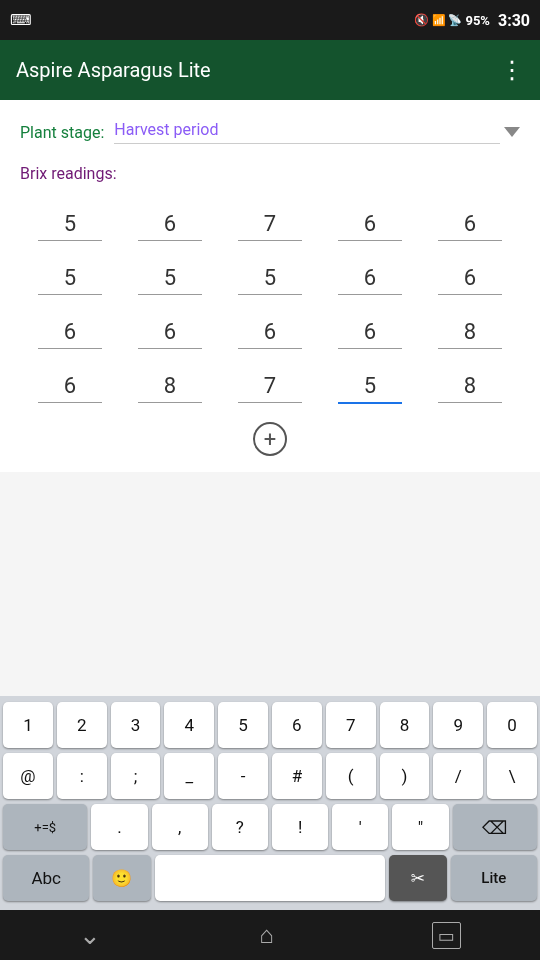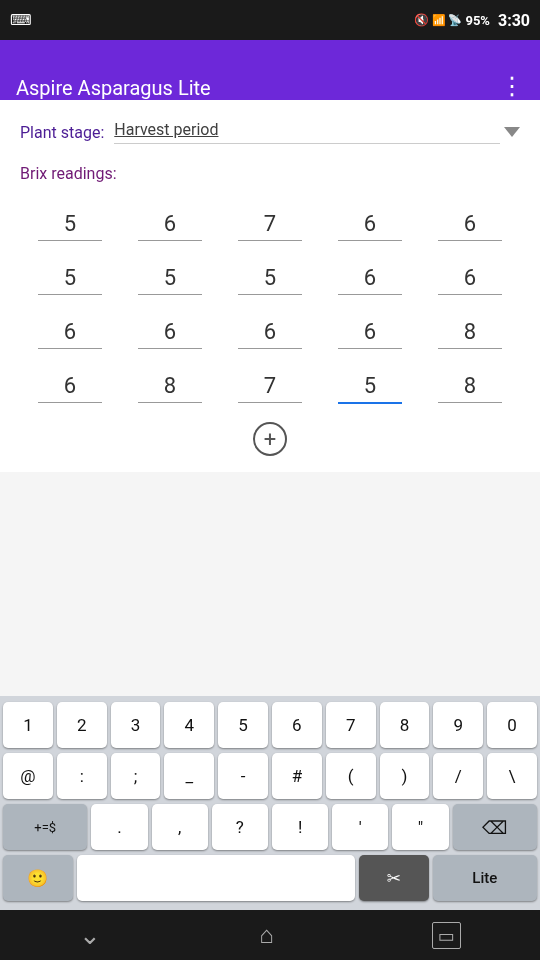--- a/index.html
+++ b/index.html
@@ -25,23 +25,23 @@
       font-size: 13px;
     }
     .status-left { display: flex; align-items: center; gap: 4px; }
     .status-right { display: flex; align-items: center; gap: 4px; font-weight: bold; font-size: 15px; }
     .status-icons { display: flex; align-items: center; gap: 3px; font-size: 11px; }
 
     
     .app-bar {
       width: 100%;
       height: 60px;
-      background: #6d28d9;
-      display: flex;
-      align-items: flex-end;
+      background: #14532d;
+      display: flex;
+      align-items: center;
       justify-content: space-between;
       padding: 0 16px;
     }
     .app-title {
       color: white;
       font-size: 20px;
       font-weight: 400;
     }
     .overflow-icon {
       color: white;
@@ -57,31 +57,30 @@
     }
 
     .plant-stage-row {
       display: flex;
       align-items: center;
       margin-bottom: 20px;
       padding-top: 4px;
     }
     .plant-stage-label {
       font-size: 16px;
-      color: #4c1d95;
+      color: #15803d;
       margin-right: 10px;
       white-space: nowrap;
     }
     .plant-stage-value {
       font-size: 16px;
-      color: #404040;
+      color: #8b5cf6;
       flex: 1;
       border-bottom: 1px solid #ccc;
       padding-bottom: 4px;
-      text-decoration: underline;
     }
     .dropdown-arrow {
       width: 0;
       height: 0;
       border-left: 8px solid transparent;
       border-right: 8px solid transparent;
       border-top: 10px solid #888;
       margin-left: 4px;
     }
 
@@ -384,20 +383,21 @@
     <div class="key">.</div>
     <div class="key">,</div>
     <div class="key">?</div>
     <div class="key">!</div>
     <div class="key">'</div>
     <div class="key">"</div>
     <div class="key dark delete-key wide">⌫</div>
   </div>
 
   <div class="keyboard-row">
+    <div class="key dark wide abc-key">Abc</div>
     <div class="key dark emoji-key">🙂</div>
     <div class="key space"></div>
     <div class="key dark tools-key">✂</div>
     <div class="key dark next-key wide">Lite</div>
   </div>
 </div>
 
 <div class="nav-bar">
   <span class="nav-icon" style="font-size:26px;">⌄</span>
   <span class="nav-icon" style="font-size:24px;">⌂</span>

